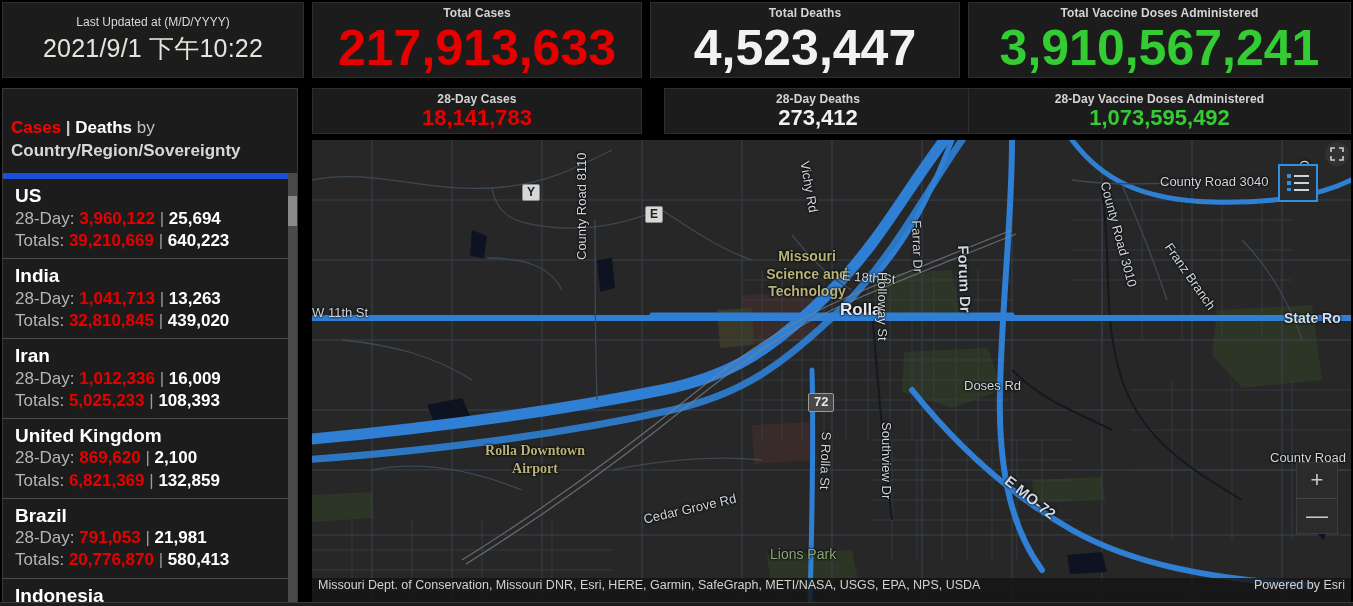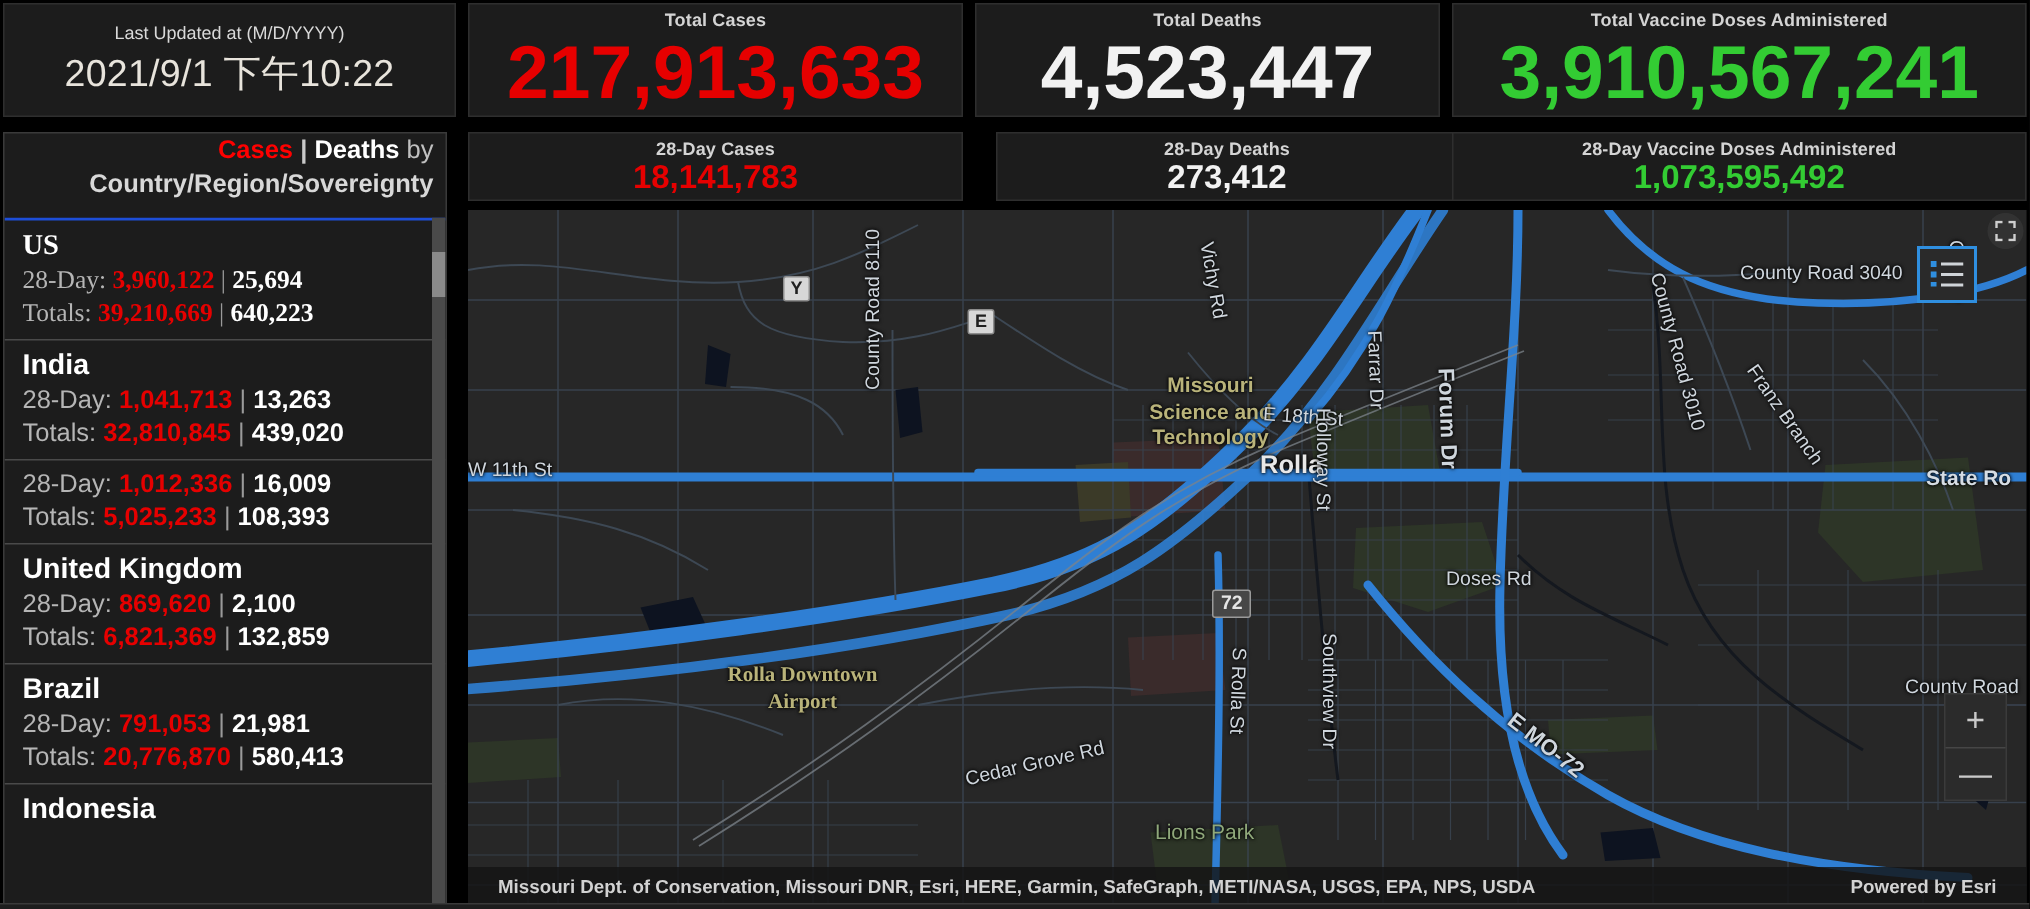--- a/index.html
+++ b/index.html
@@ -70,41 +70,41 @@
 
   
   #sidebar {
     position: absolute;
     left: 2px; top: 88px; width: 296px; height: 516px;
     background: #1c1c1c;
     border: 1px solid #3a3a3a;
     display: flex; flex-direction: column;
   }
   #sidebar-header {
-    padding: 0 8px 10px 8px;
-    text-align: right;
+    padding: 28px 8px 10px 8px;
+    text-align: left;
     flex: none;
   }
   .sb-title-line { font-size: 17px; line-height: 1.35; white-space: nowrap; }
   .sb-cases  { color: #ff0000; font-weight: bold; }
   .sb-pipe   { color: #c8c8c8; font-weight: bold; }
   .sb-deaths { color: #ffffff; font-weight: bold; }
   .sb-by     { color: #c0c0c0; }
   .sb-sub    { color: #d8d8d8; font-size: 17px; font-weight: bold; line-height: 1.35; }
 
   #country-list {
     flex: 1;
     overflow: hidden;
     position: relative;
   }
   .country-row {
     border-top: 1px solid #4a4a4a;
     padding: 5px 0 6px 12px;
   }
-  .country-row:first-child { border-top: 2px solid #1d4ed8; font-family: Liberation Serif, serif; }
+  .country-row:first-child { border-top: 6px solid #1d4ed8; }
   .c-name {
     color: #ffffff; font-size: 19px; font-weight: bold;
     line-height: 1.25; white-space: nowrap;
   }
   .c-line {
     font-size: 17px; line-height: 1.3; white-space: nowrap;
   }
   .c-key    { color: #b5b5b5; }
   .c-cases  { color: #e60000; font-weight: bold; }
   .c-sep    { color: #9a9a9a; }
@@ -127,24 +127,23 @@
     position: absolute;
     left: 312px; top: 140px; width: 1039px; height: 464px;
     background: #262626;
     overflow: hidden;
   }
   #map-canvas { position: absolute; inset: 0; }
   #map-attribution {
     position: absolute;
     left: 0; bottom: 0; width: 100%; height: 26px;
     background: rgba(20,20,20,0.82);
-    display: flex; align-items: center;
+    display: flex; 
     justify-content: space-between;
-    padding: 0 20px;
-    font-weight: bold;
+    padding: 0 6px;
   }
   #map-attribution span {
     color: #d2d2d2; font-size: 12.5px; white-space: nowrap;
   }
   #zoom-controls {
     position: absolute; right: 13px; bottom: 70px;
     width: 42px; height: 72px;
     background: #2b2b2b; border: 1px solid #3b3b3b;
     display: flex; flex-direction: column;
   }
@@ -260,20 +259,21 @@
           <div class="c-name">US</div>
           <div class="c-line"><span class="c-key">28-Day:</span> <span class="c-cases">3,960,122</span> <span class="c-sep">|</span> <span class="c-deaths">25,694</span></div>
           <div class="c-line"><span class="c-key">Totals:</span> <span class="c-cases">39,210,669</span> <span class="c-sep">|</span> <span class="c-deaths">640,223</span></div>
         </div>
         <div class="country-row">
           <div class="c-name">India</div>
           <div class="c-line"><span class="c-key">28-Day:</span> <span class="c-cases">1,041,713</span> <span class="c-sep">|</span> <span class="c-deaths">13,263</span></div>
           <div class="c-line"><span class="c-key">Totals:</span> <span class="c-cases">32,810,845</span> <span class="c-sep">|</span> <span class="c-deaths">439,020</span></div>
         </div>
         <div class="country-row">
+          <div class="c-name">Iran</div>
           <div class="c-line"><span class="c-key">28-Day:</span> <span class="c-cases">1,012,336</span> <span class="c-sep">|</span> <span class="c-deaths">16,009</span></div>
           <div class="c-line"><span class="c-key">Totals:</span> <span class="c-cases">5,025,233</span> <span class="c-sep">|</span> <span class="c-deaths">108,393</span></div>
         </div>
         <div class="country-row">
           <div class="c-name">United Kingdom</div>
           <div class="c-line"><span class="c-key">28-Day:</span> <span class="c-cases">869,620</span> <span class="c-sep">|</span> <span class="c-deaths">2,100</span></div>
           <div class="c-line"><span class="c-key">Totals:</span> <span class="c-cases">6,821,369</span> <span class="c-sep">|</span> <span class="c-deaths">132,859</span></div>
         </div>
         <div class="country-row">
           <div class="c-name">Brazil</div>

